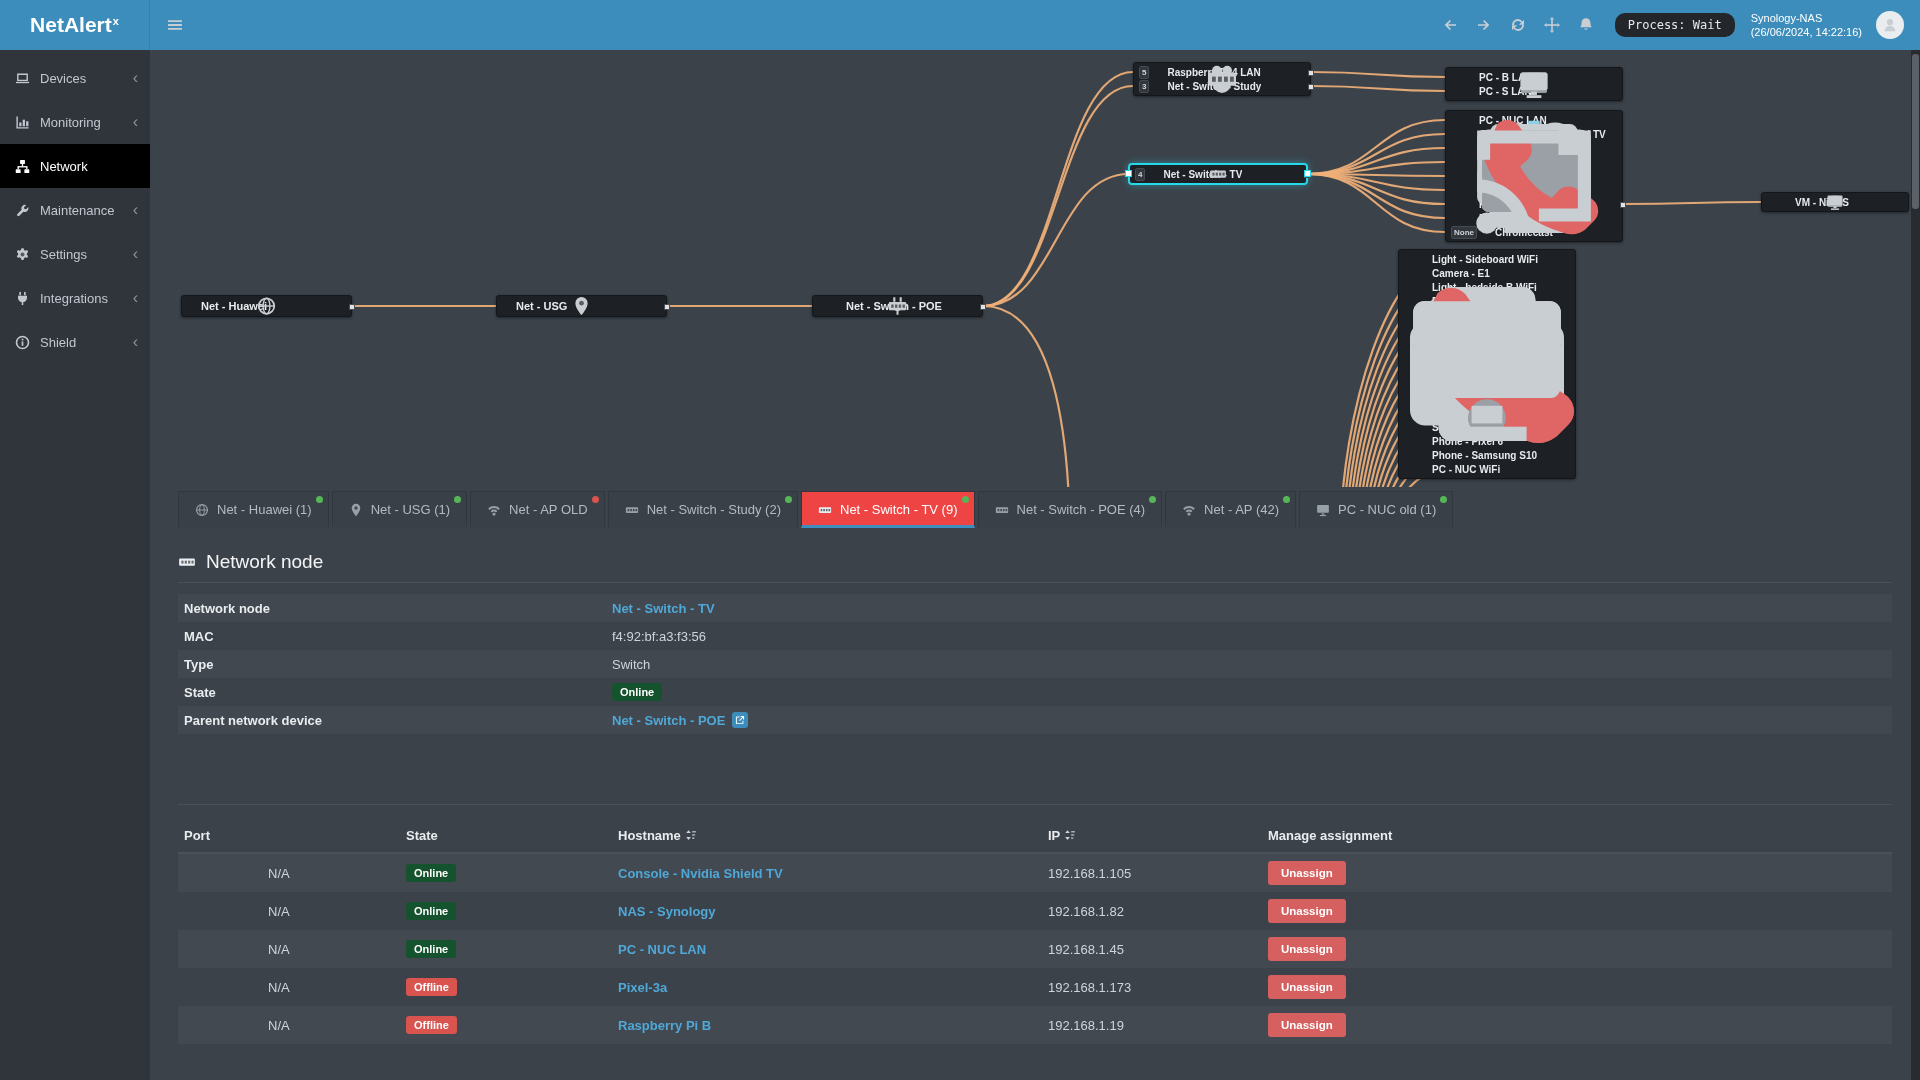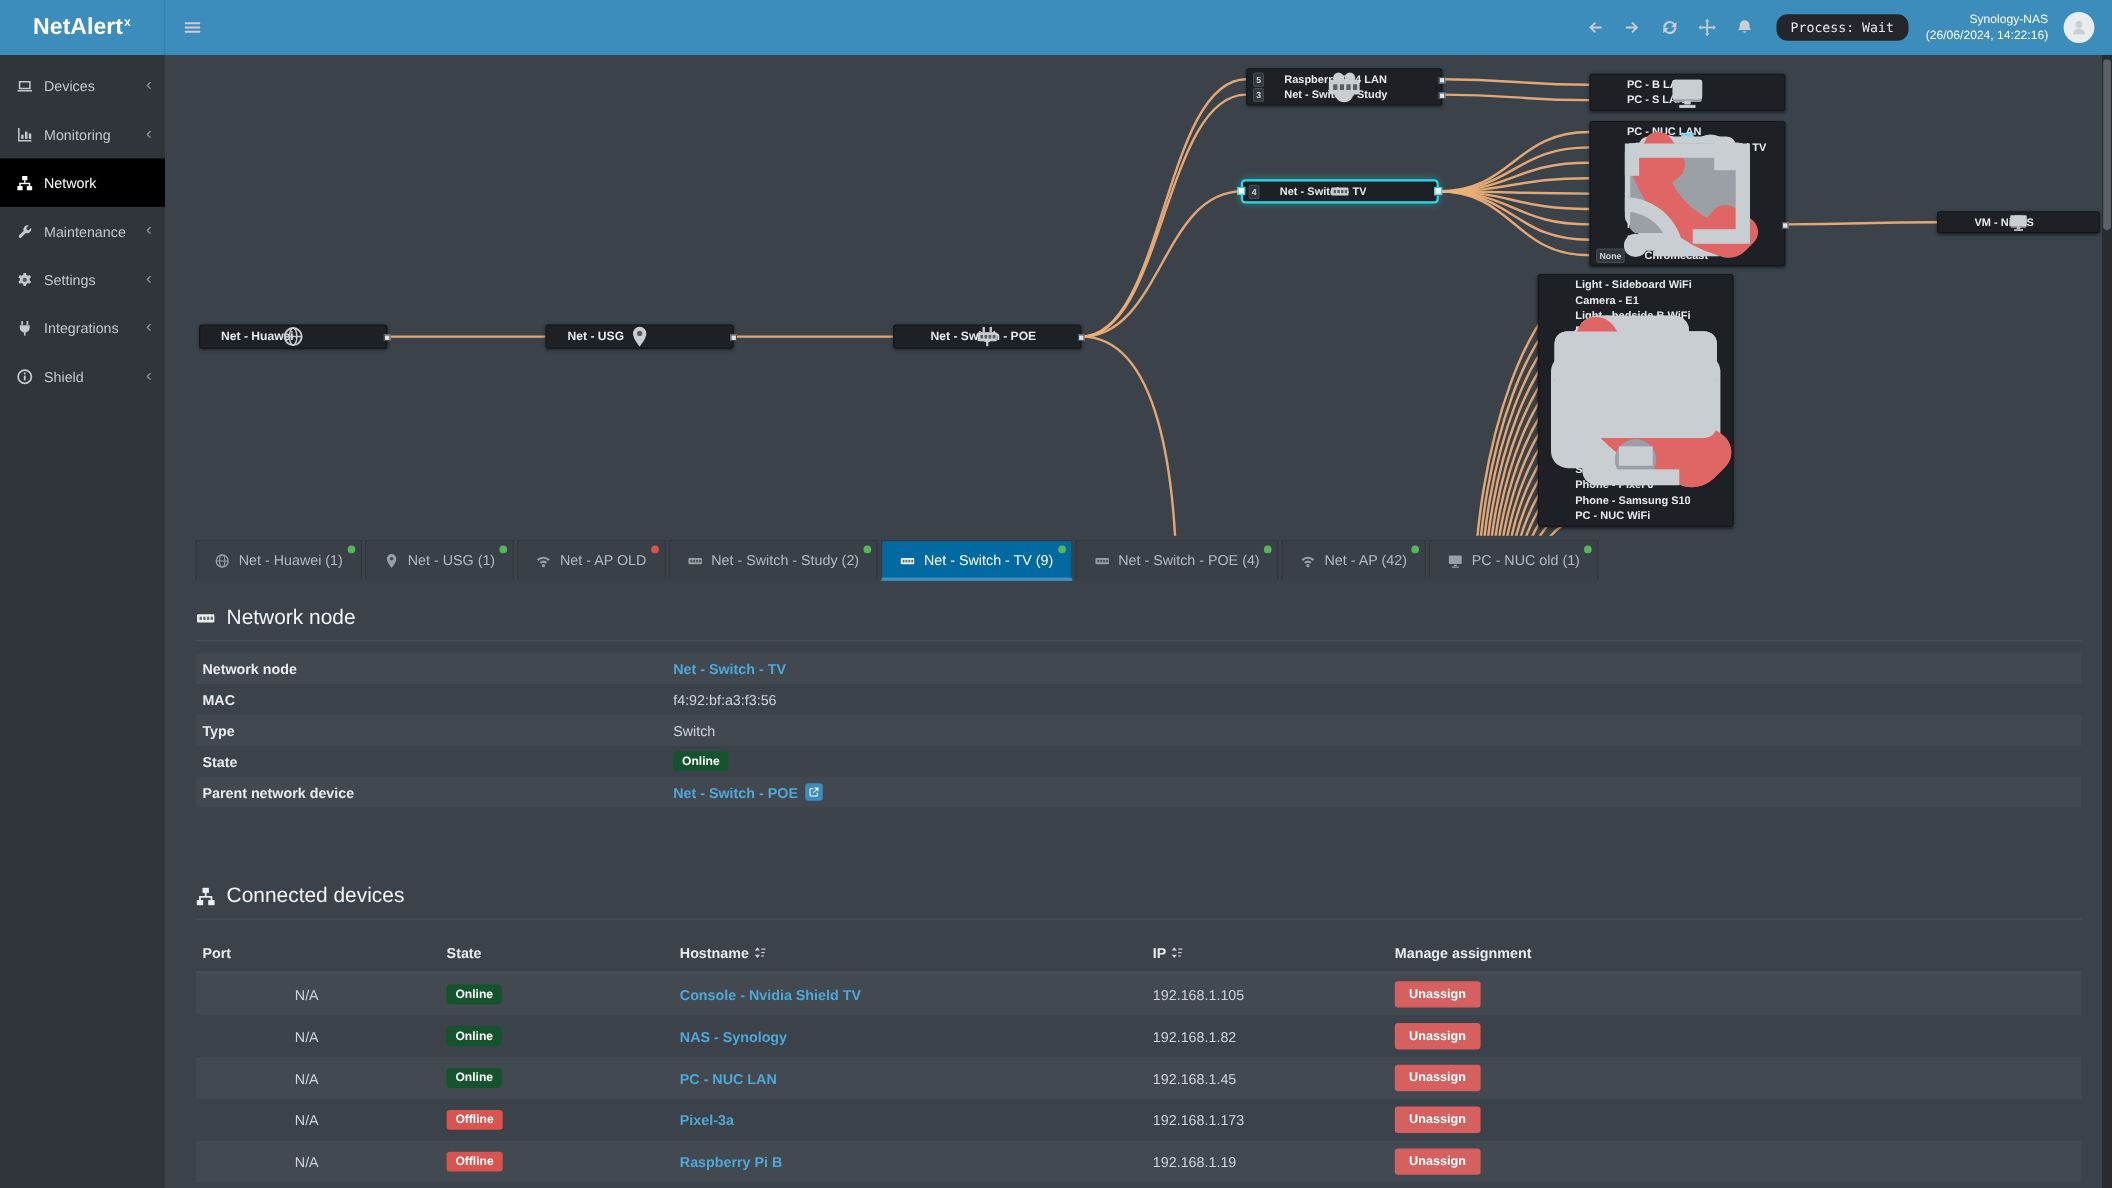--- a/index.html
+++ b/index.html
@@ -7,21 +7,21 @@
   body{background:#3b424a;font-family:"Liberation Sans",sans-serif;position:relative}
 
   
   .topbar{position:fixed;top:0;left:0;width:1920px;height:50px;background:#3c8dbc;display:flex;align-items:center;z-index:10}
   .brand{width:150px;height:50px;display:flex;align-items:center;justify-content:center;color:#fff;font-size:21px;font-weight:700;border-right:1px solid rgba(0,0,0,.08);cursor:pointer}
   .brand sup{font-size:11px;margin-top:-9px;margin-left:1px}
   .tb-btn{background:none;border:none;color:#ecf3f8;width:34px;height:50px;display:flex;align-items:center;justify-content:center;cursor:pointer}
   .burger{margin-left:8px}
   .tb-spacer{flex:1}
   .pill{font-family:"DejaVu Sans Mono",monospace;font-size:12px;color:#e6e9eb;background:#23272b;padding:5px 13px;border-radius:10px;margin:0 16px 0 12px;white-space:nowrap}
-  .server{text-align:right;color:#fff;font-size:11px;line-height:14px;margin-right:14px;white-space:nowrap}
+  .server{color:#fff;font-size:11px;line-height:14px;margin-right:14px;white-space:nowrap}
   .avatar{width:28px;height:28px;border-radius:50%;background:#e9edf0;color:#1d2024;display:flex;align-items:center;justify-content:center;margin-right:16px;cursor:pointer;flex:0 0 auto}
 
   
   .sidebar{position:fixed;top:50px;left:0;bottom:0;width:150px;background:#2f353b;padding-top:6px;z-index:9}
   .side-item{display:flex;align-items:center;gap:10px;height:44px;padding:0 12px 0 15px;color:#c2c7d0;font-size:13px;cursor:pointer}
   .side-item .chev{margin-left:auto;color:#8d949b;font-size:16px;line-height:1}
   .side-item.active{background:#000000;color:#fff}
 
   
   .main{position:fixed;top:50px;left:150px;right:0;bottom:0;background:#3b424a;overflow:hidden}
@@ -36,21 +36,21 @@
   .dlabel{overflow:hidden;text-overflow:ellipsis}
   .dbadge{background:#31373d;border:1px solid #454b52;border-radius:2px;font-size:8px;line-height:9px;padding:1px 2px;color:#cfd4d9;flex:0 0 auto}
   .dport{position:absolute;right:-4px;width:6px;height:6px;background:#dfe3e7;border:1px solid #4a4f54;z-index:3}
   .dnode.hl{border:1px solid #27d9e8;box-shadow:0 0 0 1px #27d9e8,0 0 9px rgba(39,217,232,.55)}
   .hl-handle{position:absolute;width:7px;height:7px;background:#fff;border:1px solid #27d9e8;top:50%;margin-top:-4px;z-index:4}
   .hl-handle.left{left:-5px}.hl-handle.right{right:-5px}
 
   
   .tabs{display:flex;gap:3px;margin:4px 0 0 28px}
   .tab{position:relative;display:flex;align-items:center;gap:8px;padding:10px 16px 8px;background:#394047;border:1px solid #31373d;border-bottom:3px solid transparent;color:#b4bac0;font-size:13px;cursor:pointer;white-space:nowrap}
-  .tab.active{background:#0369a1;color:#fff;border-bottom-color:#3f8fc0}
+  .tab.active{background:#ef4444;color:#fff;border-bottom-color:#3f8fc0}
   .tab .dot{position:absolute;top:4px;right:5px;width:7px;height:7px;border-radius:50%}
 
   
   .section{margin:0 28px}
   .section-nn{margin-top:23px}
   .section-cd{margin-top:70px}
   .sec-title{display:flex;align-items:center;gap:10px;color:#f2f4f6;font-size:19px;font-weight:400}
   .section hr{border:none;border-top:1px solid #4b5158;margin:9px 0 0}
 
   .info-table{margin-top:11px}
@@ -973,34 +973,20 @@
                 <path d="M13.5 9v4a1.5 1.5 0 0 1-1.5 1.5H3A1.5 1.5 0 0 1 1.5 13V4A1.5 1.5 0 0 1 3 2.5h4V4H3v9h9V9z"></path>
                 <path d="M9 1.5h5.5V7h-1.6V4.2L7.6 9.5 6.5 8.4l5.3-5.3H9z"></path>
               </svg>
             </span>
           </span>
         </div>
       </div>
   </section>
 
   <section class="section section-cd">
-    <h2 class="sec-title">
-      <span class="ic s18">
-          <svg viewBox="0 0 16 16" fill="currentColor">
-            <rect x="5.4" y="1" width="5.2" height="4.2" rx=".6"></rect>
-            <rect x="0.8" y="10.8" width="5.2" height="4.2" rx=".6"></rect>
-            <rect x="10" y="10.8" width="5.2" height="4.2" rx=".6"></rect>
-            <rect x="7.3" y="5.2" width="1.4" height="2.4"></rect>
-            <rect x="2.7" y="7.6" width="10.6" height="1.4"></rect>
-            <rect x="2.7" y="8.4" width="1.4" height="2.4"></rect>
-            <rect x="11.9" y="8.4" width="1.4" height="2.4"></rect>
-          </svg>
-        </span>
-      <span>Connected devices</span>
-    </h2>
     <hr>
     <div class="dev-header">
         <div>Port</div>
         <div>State</div>
         <div>Hostname<span class="sort">
             <svg viewBox="0 0 16 16" fill="currentColor">
               <path d="M4.7 1.5L1.6 5.4h6.2z"></path>
               <path d="M4.7 14.5l3.1-3.9H1.6z"></path>
               <rect x="9.5" y="3" width="5" height="1.5"></rect>
               <rect x="9.5" y="7.2" width="4" height="1.5"></rect>

